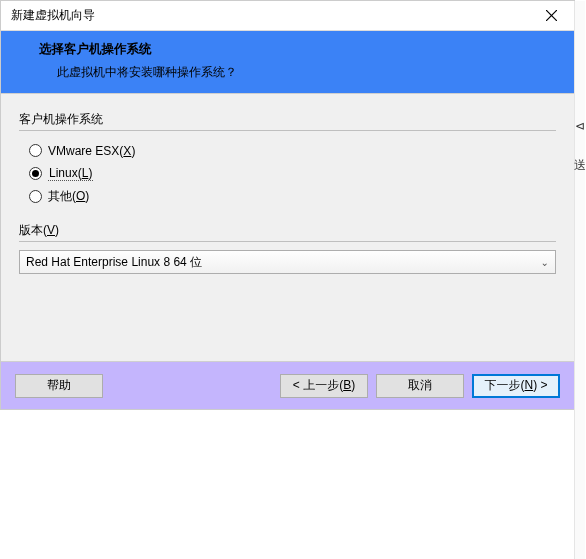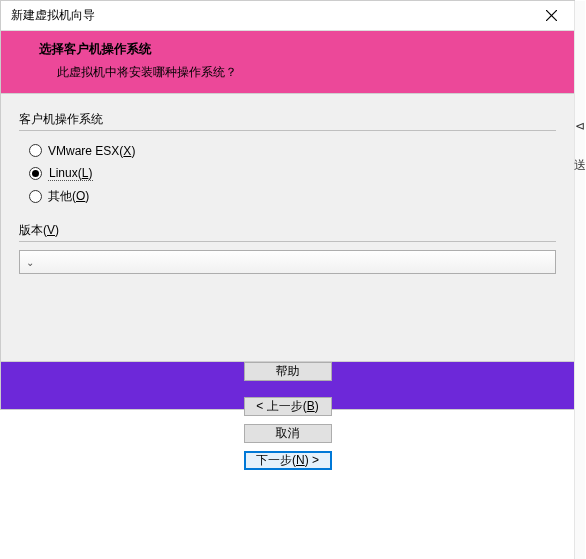--- a/index.html
+++ b/index.html
@@ -41,21 +41,21 @@
     height: 30px;
     display: flex;
     align-items: center;
     justify-content: center;
     font-size: 16px;
     color: #000;
     cursor: default;
   }
   .titlebar-close svg { width: 11px; height: 11px; }
   .header {
-    background: #ec4899;
+    background: #3b82f6;
     padding: 10px 20px 12px 20px;
     border-bottom: 1px solid #cfcfcf;
   }
   .header-title {
     font-weight: bold;
     font-size: 12.5px;
     padding-left: 18px;
     color: #000;
   }
   .header-sub {
@@ -135,22 +135,21 @@
     font-size: 10px;
     color: #555;
   }
   .footer {
     height: 48px;
     border-top: 1px solid #cfcfcf;
     display: flex;
     align-items: center;
     padding: 0 14px;
     gap: 8px;
-    background: #6d28d9;
-    flex-direction: column;
+    background: #c4b5fd;
   }
   .footer-spacer { flex: 1; }
   .btn {
     min-width: 88px;
     height: 24px;
     border: 1px solid #adadad;
     background: #e1e1e1;
     font-size: 12px;
     color: #000;
     cursor: default;
@@ -238,20 +237,21 @@
 
       </div>
     </div>
 
     <div class="group version-block">
       <div class="group-label">
         <span>版本(</span><span class="u">V</span><span>)</span>
       </div>
       <div class="group-divider"></div>
       <div class="select">
+        <span>Red Hat Enterprise Linux 8 64 位</span>
         <span class="select-arrow">⌄</span>
       </div>
     </div>
 
   </div>
 
   <div class="footer">
     <div class="btn">
       <span>帮助</span>
     </div>

